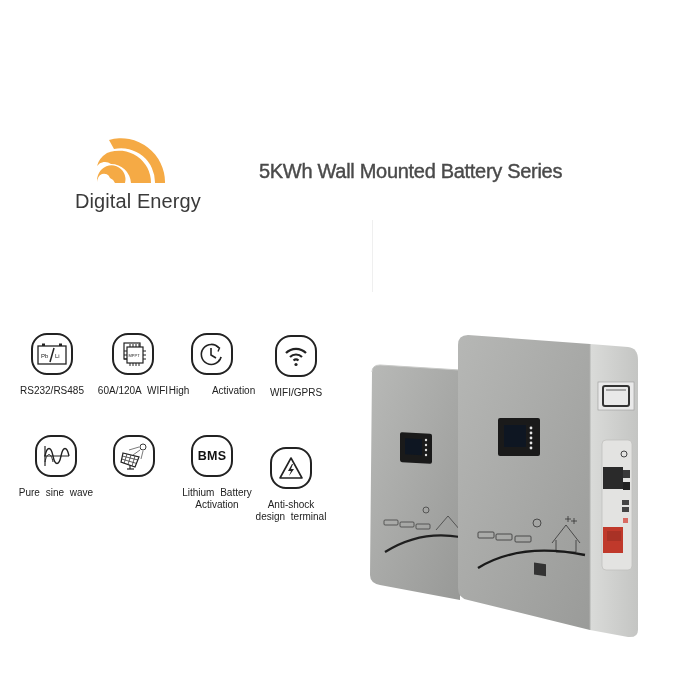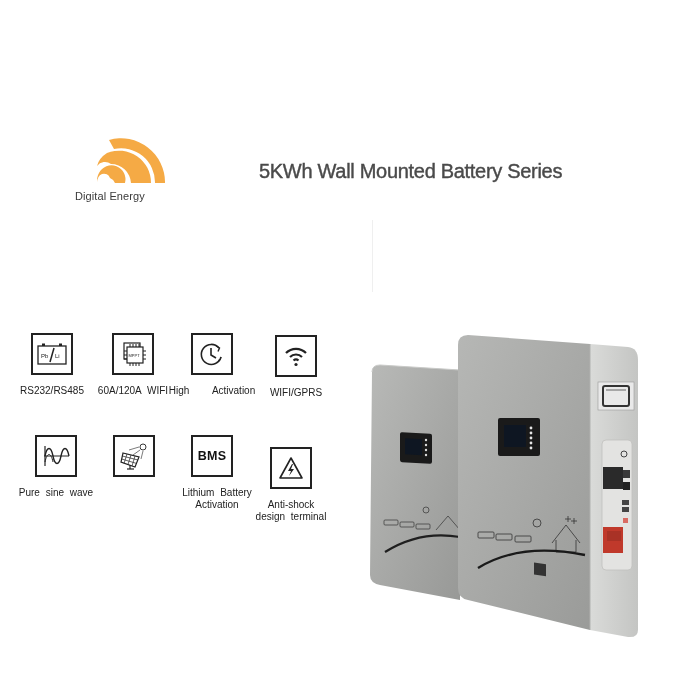--- a/index.html
+++ b/index.html
@@ -4,27 +4,27 @@
 <style>
   * { box-sizing: border-box; margin: 0; padding: 0; }
   html, body { width: 700px; height: 700px; background: #ffffff; overflow: hidden; }
   body { position: relative; font-family: "Liberation Sans", sans-serif; color: #333; }
 
   .faint-rule { position: absolute; left: 372px; top: 220px; width: 1px; height: 72px; background: #efefef; }
 
   
   .logo { position: absolute; left: 70px; top: 125px; width: 120px; height: 90px; }
   .logo-mark { position: absolute; left: 25px; top: 3px; width: 70px; height: 55px; }
-  .logo-text { position: absolute; left: 5px; top: 65px; font-size: 11px; color: #3a3a3a; letter-spacing: 0.1px; white-space: nowrap; }
+  .logo-text { position: absolute; left: 5px; top: 65px; font-size: 20px; color: #3a3a3a; letter-spacing: 0.1px; white-space: nowrap; }
 
   .title { position: absolute; left: 259px; top: 160px; font-size: 20px; color: #4a4a4a; letter-spacing: -0.3px; white-space: nowrap; -webkit-text-stroke: 0.4px #4a4a4a; }
 
   
   .feature { position: absolute; width: 100px; text-align: center; }
-  .feature .icon-box { width: 42px; height: 42px; border: 2px solid #222; border-radius: 0; margin: 0 auto; display: flex; align-items: center; justify-content: center; background: #fff; }
+  .feature .icon-box { width: 42px; height: 42px; border: 2px solid #222; border-radius: 16px; margin: 0 auto; display: flex; align-items: center; justify-content: center; background: #fff; }
   .feature .label { margin-top: 10px; font-size: 10px; line-height: 12px; color: #222; word-spacing: 3px; }
   .bms-text { font-weight: bold; font-size: 12.5px; color: #111; letter-spacing: 0.3px; }
 
   
   .battery-area { position: absolute; left: 360px; top: 330px; width: 300px; height: 310px; }
 </style>
 </head>
 <body>
 
 <div class="faint-rule"></div>

